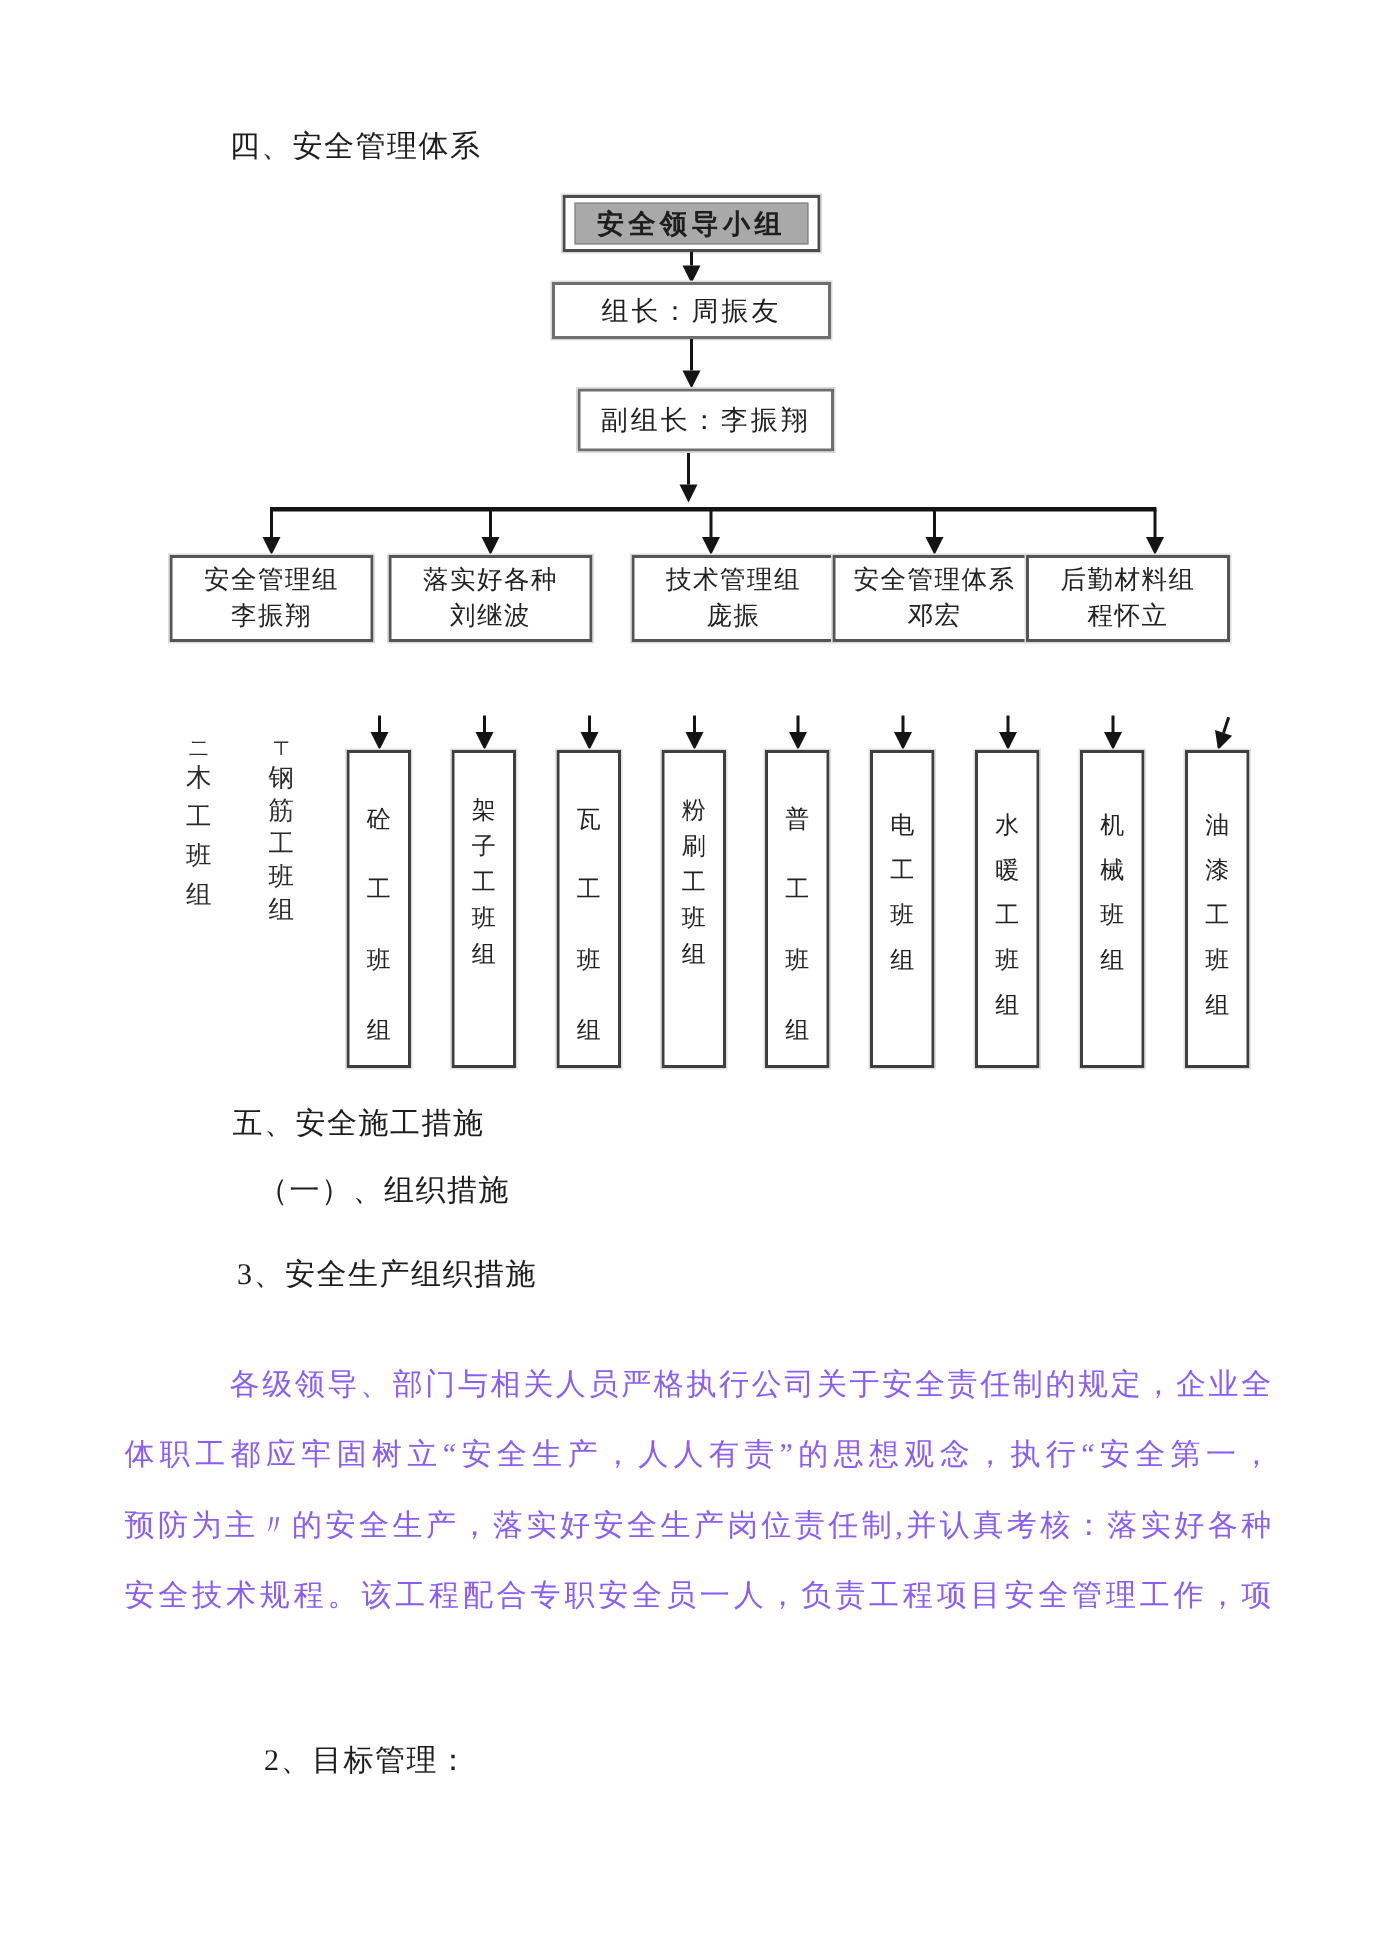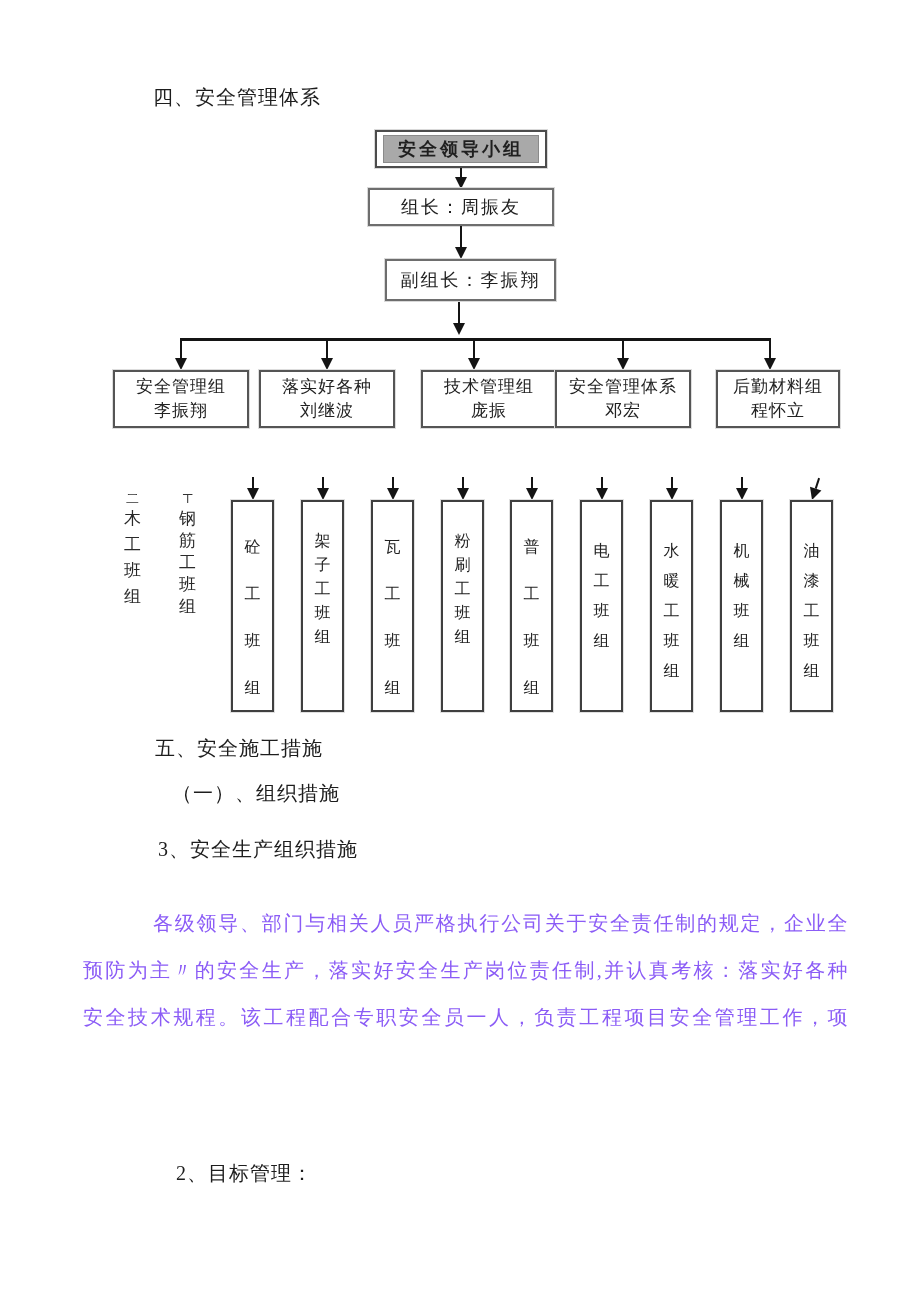--- a/index.html
+++ b/index.html
@@ -139,21 +139,21 @@
           <div>刘继波</div>
         </div>
         <div class="dept-box" style="left: 421px; top: 370px; width: 136px; height: 58px;">
           <div>技术管理组</div>
           <div>庞振</div>
         </div>
         <div class="dept-box" style="left: 555px; top: 370px; width: 136px; height: 58px;">
           <div>安全管理体系</div>
           <div>邓宏</div>
         </div>
-        <div class="dept-box" style="left: 716px; top: 370px; width: 124px; height: 58px;">
+        <div class="dept-box" style="left: 684px; top: 370px; width: 136px; height: 58px;">
           <div>后勤材料组</div>
           <div>程怀立</div>
         </div>
       </div>
 
     <div id="side-labels">
         <div class="side-label side-label-0" style="left: 124px;">
           <span class="marker">二</span>
           <span class="ch">木</span>
           <span class="ch">工</span>
@@ -269,19 +269,20 @@
         </div>
       </div>
   </div>
 
   <div class="h-text" style="left:155px;top:735px;">五、安全施工措施</div>
   <div class="h-text" style="left:172px;top:780px;">（一）、组织措施</div>
   <div class="h-text" style="left:158px;top:836px;">3、安全生产组织措施</div>
 
   <div class="para" id="paragraph">
       <div class="pline just indent">各级领导、部门与相关人员严格执行公司关于安全责任制的规定，企业全</div>
+      <div class="pline just">体职工都应牢固树立“安全生产，人人有责”的思想观念，执行“安全第一，</div>
       <div class="pline just">预防为主〃的安全生产，落实好安全生产岗位责任制,并认真考核：落实好各种</div>
       <div class="pline just">安全技术规程。该工程配合专职安全员一人，负责工程项目安全管理工作，项</div>
     </div>
 
   <div class="h-text" style="left:176px;top:1160px;">2、目标管理：</div>
 
 </div>
 
 </body></html>

